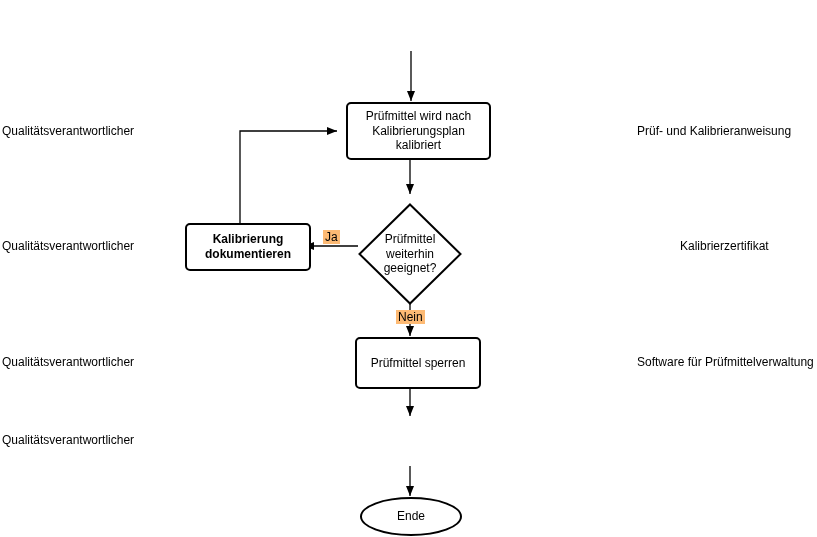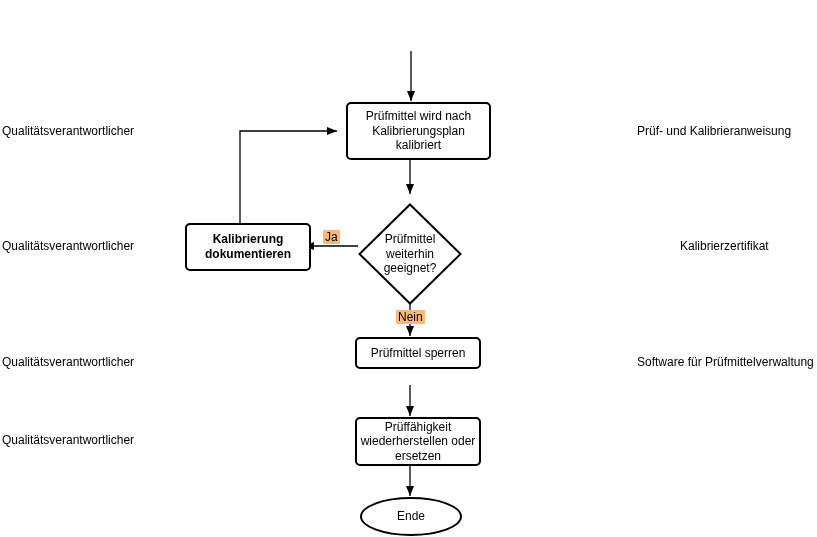--- a/index.html
+++ b/index.html
@@ -104,27 +104,24 @@
     <svg width="104" height="102" viewBox="0 0 104 102" xmlns="http://www.w3.org/2000/svg">
       <polygon points="52,1.5 102.5,51 52,100.5 1.5,51" fill="#ffffff" stroke="#000000" stroke-width="2"></polygon>
     </svg>
     <span class="diamond-label">Prüfmittel weiterhin geeignet?</span>
   </div>
 
   <div class="node rect" style="left:177px; top:223px; width:126px; height:48px;font-weight:bold;">
     <span>Kalibrierung dokumentieren</span>
   </div>
 
-  <div class="node rect" style="left:347px; top:337px; width:126px; height:32px;">
+  <div class="node rect" style="left:347px; top:337px; width:126px; height:52px;">
     <span>Prüfmittel sperren</span>
   </div>
 
-  <div class="node rect" style="left:347px; top:417px; width:126px; height:49px;">
-    <span>Prüffähigkeit wiederherstellen oder ersetzen</span>
-  </div>
 
   <div class="node oval" style="left:360px; top:497px; width:102px; height:39px;">
     <span>Ende</span>
   </div>
 
   <div class="edge-label" style="left:323px; top:230px;">Ja</div>
   <div class="edge-label" style="left:396px; top:310px;text-align:right;">Nein</div>
 
 </div>
 

